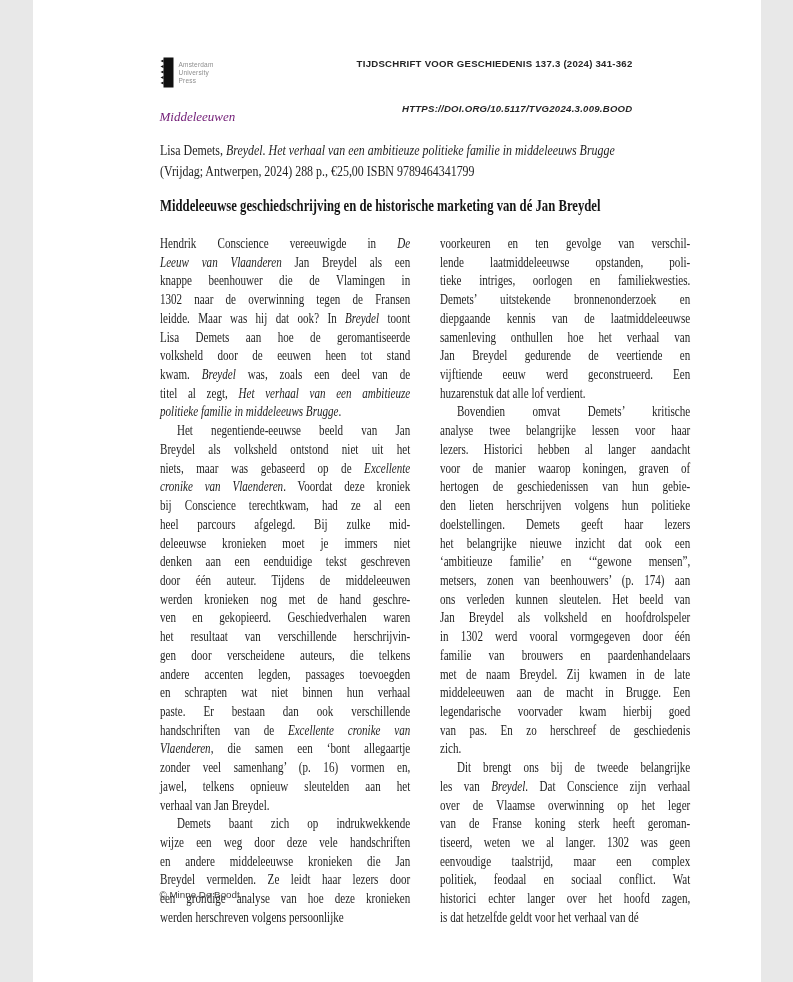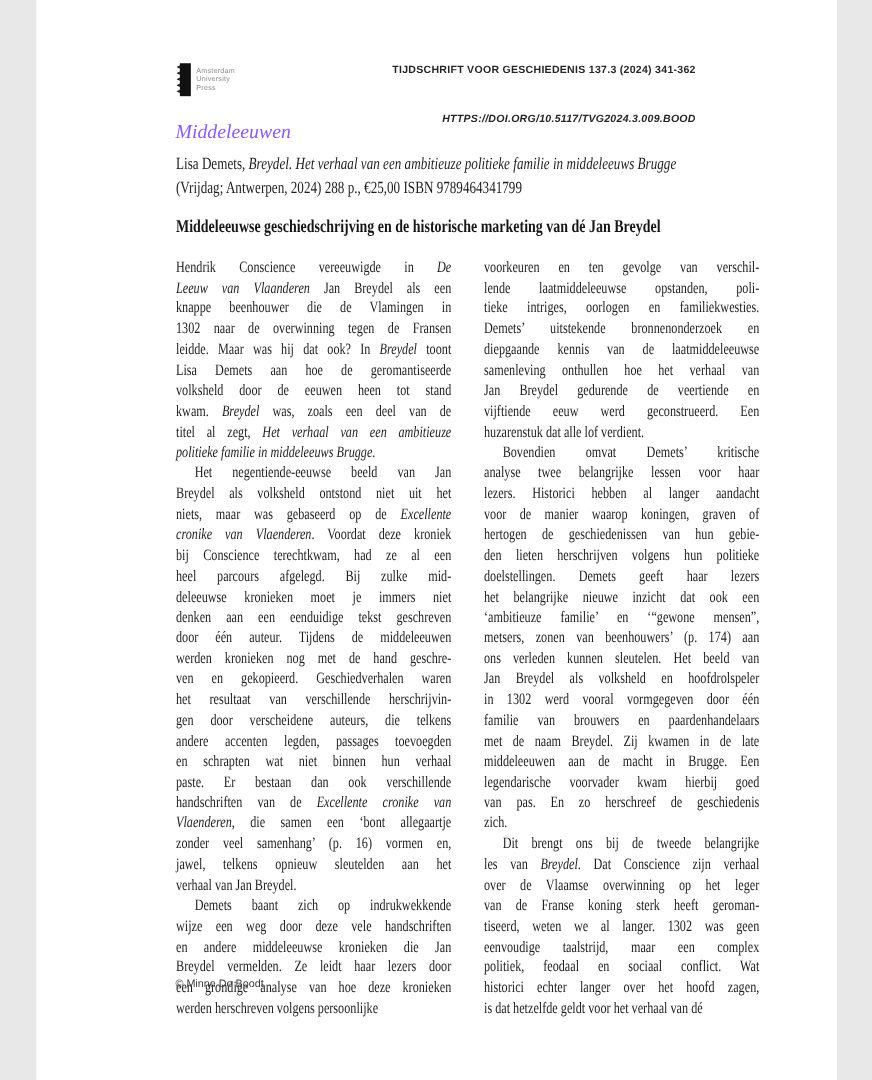--- a/index.html
+++ b/index.html
@@ -21,21 +21,21 @@
     font-size:9.6px; line-height:14px; color:#262626; letter-spacing:0.25px;
   }
   .journal-info .doi { font-style:italic;margin-top:31px; }
   .page-number {
     position:absolute; left:731px; top:65px;
     font-size:15.5px; color:#2b2b2b; letter-spacing:1px;
   }
   
   .section-label {
     position:absolute; left:127px; top:109px;
-    font-style:italic; font-size:18px; color:#8b5cf6;
+    font-style:italic; font-size:13px; color:#701a75;
   }
   .citation {
     position:absolute; left:127px; top:140px; width:689px;
     transform:scaleX(0.77); transform-origin:0 0;
     font-size:15.5px; line-height:20.5px;
   }
   .cit-line { white-space:nowrap; }
   h1.review-title {
     position:absolute; left:127px; top:196px; width:689px; margin:0;
     transform:scaleX(0.77); transform-origin:0 0;

